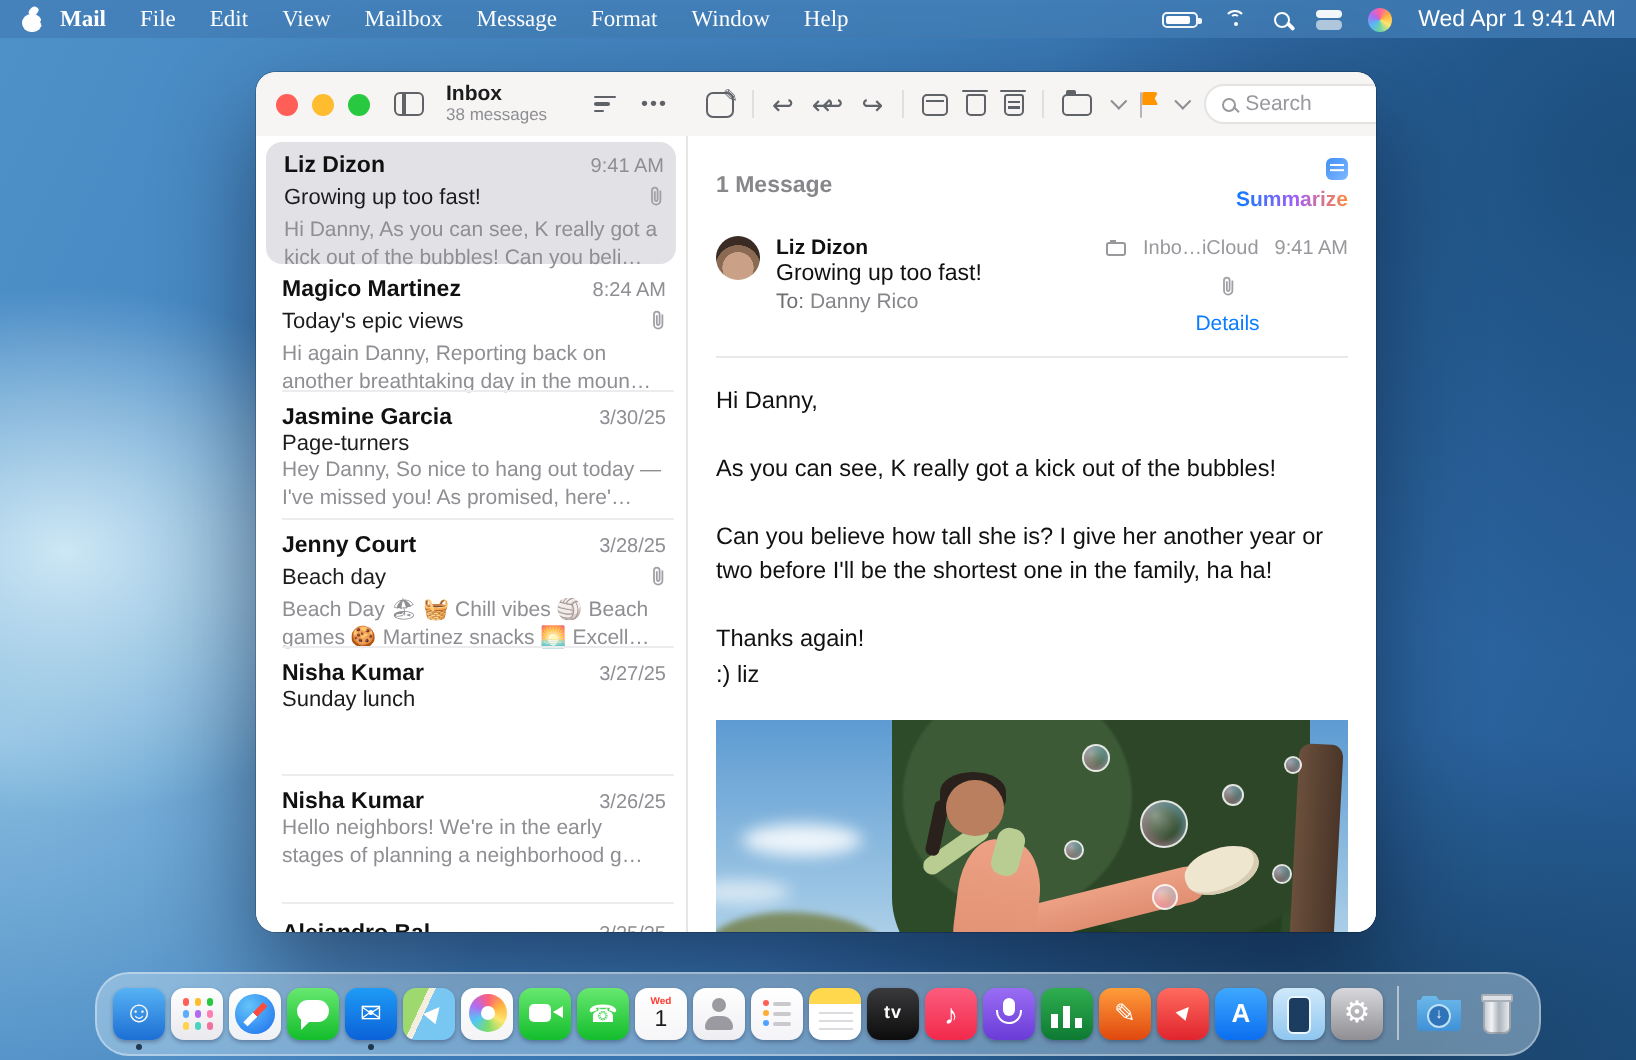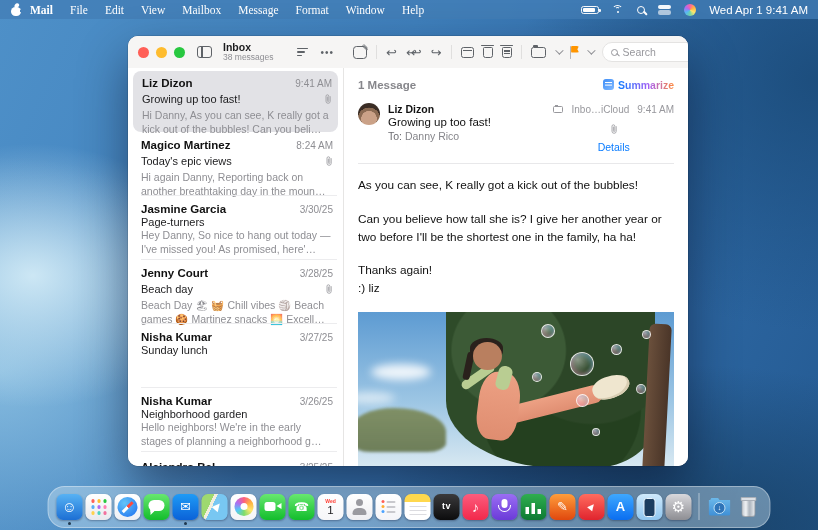--- a/index.html
+++ b/index.html
@@ -102,21 +102,21 @@
   .rsub{display:flex;justify-content:space-between;align-items:center;margin-top:1px;}
   .rsubject{font-size:11px;color:#1c1c1e;white-space:nowrap;overflow:hidden;}
   .clip{flex:0 0 auto;margin-left:4px;}
   .rpreview{margin-top:1px;font-size:10.5px;line-height:1.3;color:#8e8e93;
     display:-webkit-box;-webkit-line-clamp:2;-webkit-box-orient:vertical;overflow:hidden;}
 
   
   .reading{flex:1;background:#fff;overflow:hidden;padding:0 14px;position:relative;}
   .countrow{display:flex;justify-content:space-between;align-items:center;padding-top:11px;}
   .count{font-size:11.5px;font-weight:600;color:#86868b;}
-  .summarize{display:flex;align-items:flex-start;gap:4px;cursor:default;}
+  .summarize{display:flex;align-items:flex-end;gap:4px;cursor:default;flex-direction:column;}
   .sumicon{width:11px;height:11px;border-radius:3px;background:linear-gradient(135deg,#3f8ef7,#7fb9ff);position:relative;}
   .sumicon::before{content:"";position:absolute;left:2px;right:2px;top:3px;height:1.2px;background:#fff;box-shadow:0 2.6px 0 #fff;}
   .sumlabel{font-size:10.5px;font-weight:700;
     background:linear-gradient(90deg,#0a7cff 0%,#a45ef5 55%,#ff8a3c 100%);
     -webkit-background-clip:text;background-clip:text;color:transparent;}
   .mheader{display:flex;margin-top:12px;}
   .avatar{width:22px;height:22px;border-radius:50%;flex:0 0 auto;margin-right:8px;
     background:radial-gradient(circle at 50% 72%,#caa187 0 40%,#8a6a52 41% 58%,#3a2c24 59% 100%);}
   .mh-mid{flex:1;min-width:0;}
   .mh-sender{font-size:10.5px;font-weight:700;color:#111;}
@@ -352,23 +352,20 @@
           </div>
         <div class="rsub">
             <span class="rsubject">Sunday lunch</span>
           </div>
       </div>
       <div class="msg-row">
         <div class="rtop">
             <span class="rname">Nisha Kumar</span>
             <span class="rtime">3/26/25</span>
           </div>
-        <div class="rsub">
-            <span class="rsubject">Neighborhood garden</span>
-          </div>
         <div class="rpreview">Hello neighbors! We're in the early stages of planning a neighborhood g…</div>
       </div>
       <div class="msg-row partial">
         <div class="rtop">
             <span class="rname">Alejandro Bal…</span>
             <span class="rtime">3/25/25</span>
           </div>
         <div class="rsub">
             <span class="rsubject"></span>
           </div>
@@ -398,20 +395,21 @@
             <span class="mh-time">9:41 AM</span>
           </div>
           <div class="mh-cliprow"><svg width="8" height="10" viewBox="0 0 8 10">
                 <path d="M6.2 2.2v5a2.1 2.1 0 0 1-4.2 0v-5a1.4 1.4 0 0 1 2.8 0v4.6a.7.7 0 0 1-1.4 0V2.6" fill="none" stroke="#a0a0a5" stroke-width="0.9"></path>
               </svg></div>
           <div class="mh-details">Details</div>
         </div>
       </div>
       <div class="hdiv"></div>
       <div class="mbody">
+        <div class="p">Hi Danny,</div>
         <div class="p">As you can see, K really got a kick out of the bubbles!</div>
         <div class="p">Can you believe how tall she is? I give her another year or two before I'll be the shortest one in the family, ha ha!</div>
         <div class="p tight">Thanks again!</div>
         <div class="p tight">:) liz</div>
       </div>
       <div class="photo">
         <span class="cloud c1"></span>
           <span class="cloud c2"></span>
         <div class="trees-dark"></div>
         <div class="trunk"></div>

